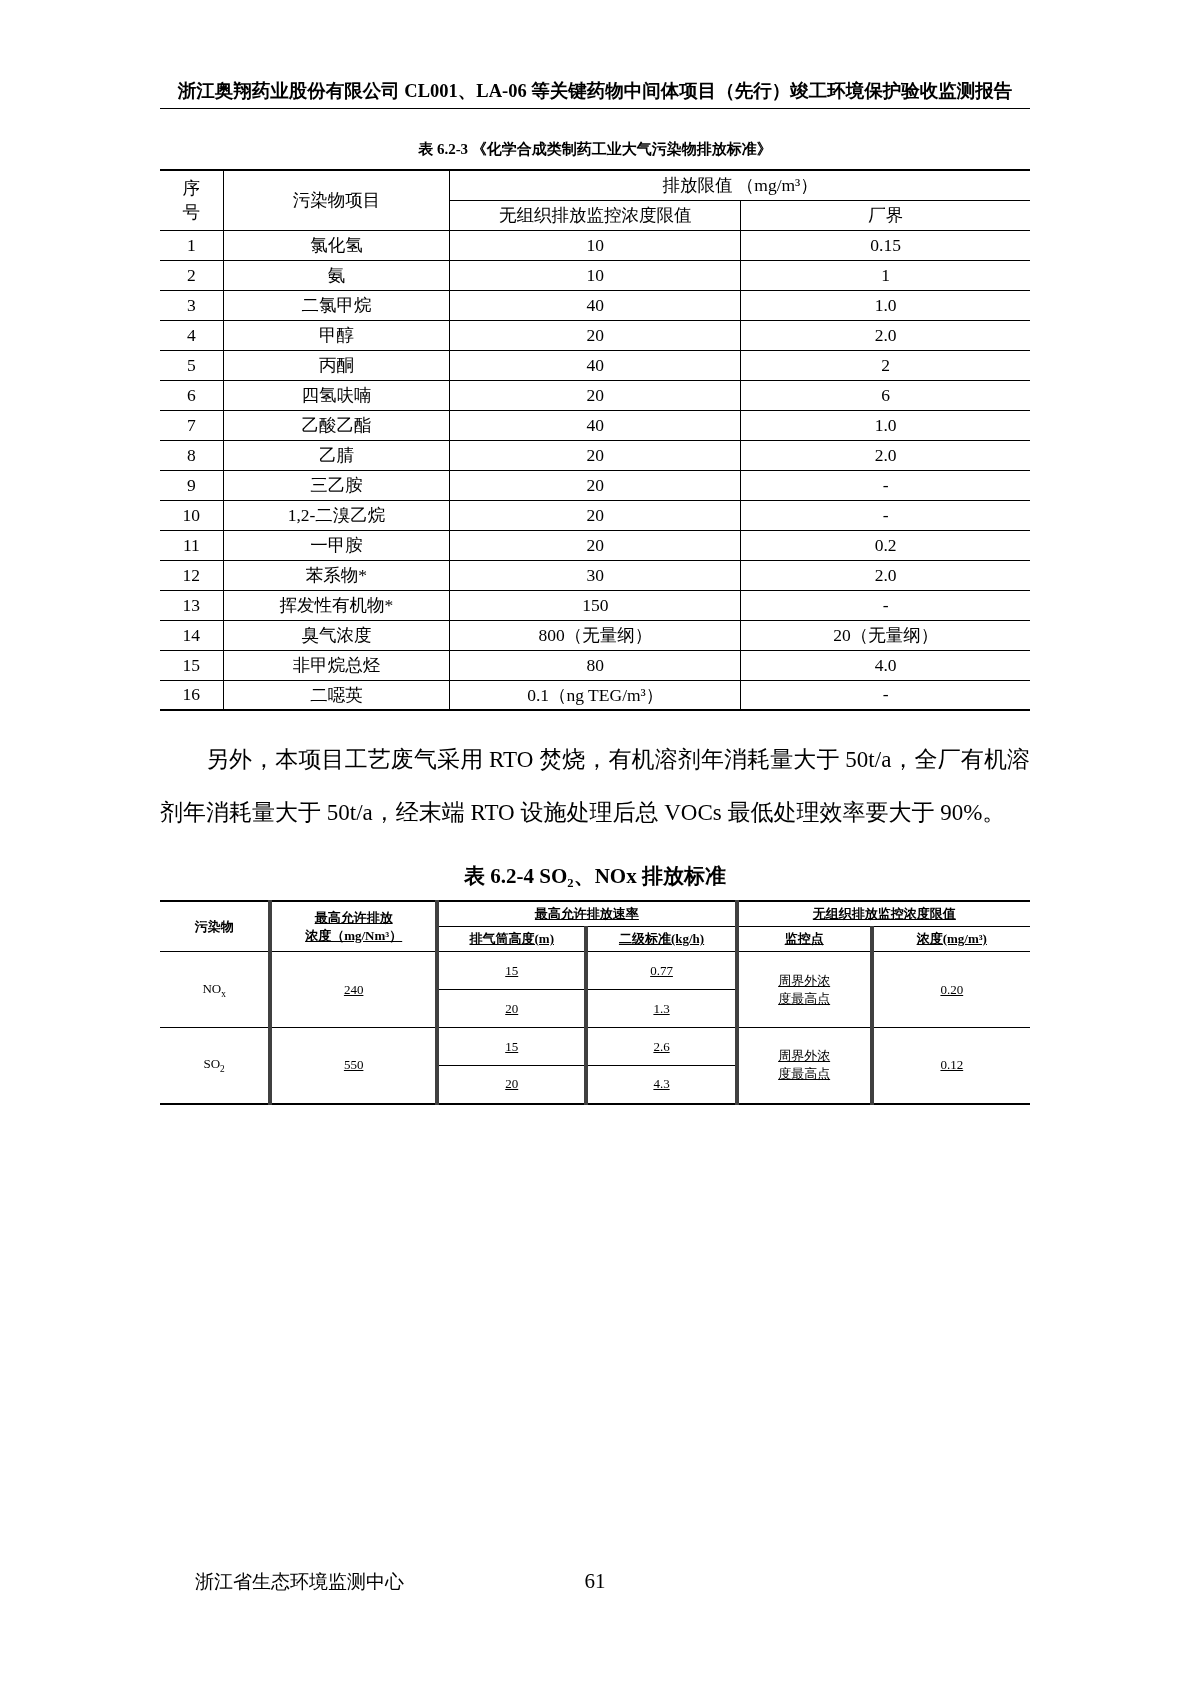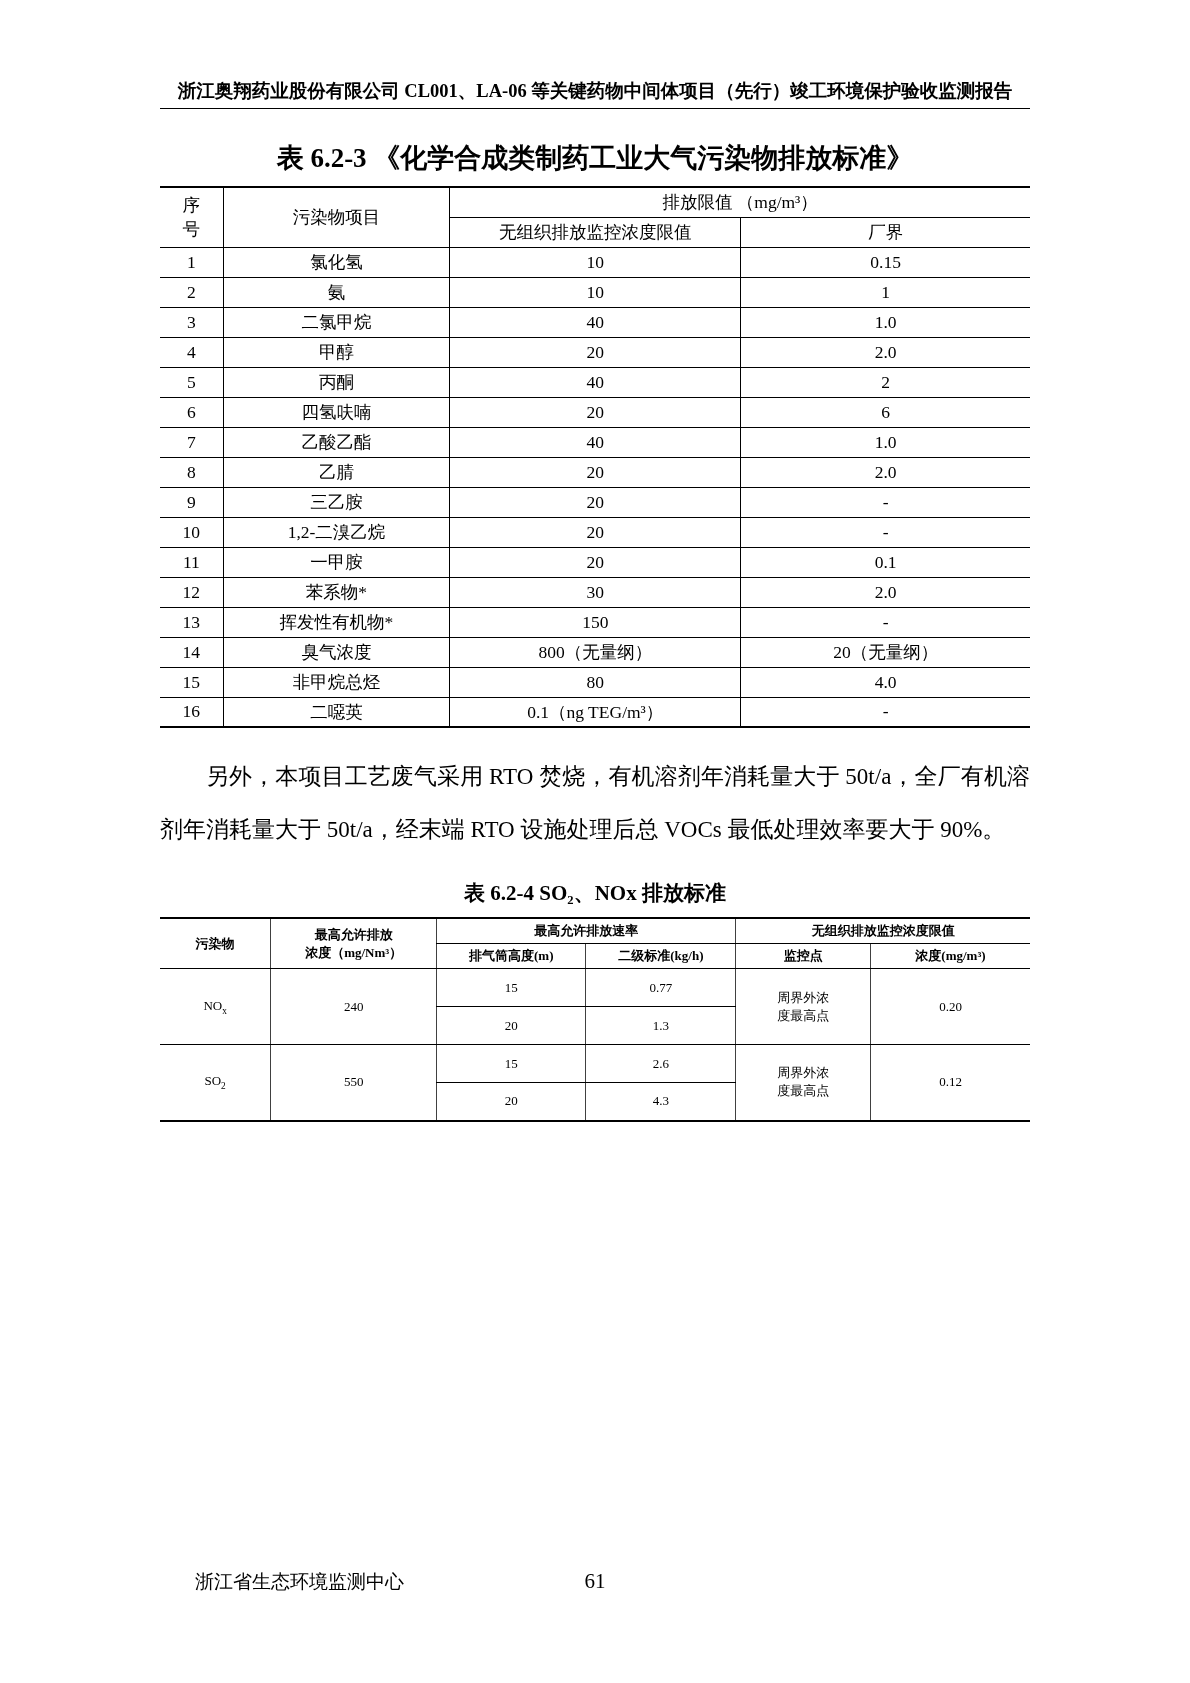--- a/index.html
+++ b/index.html
@@ -42,21 +42,21 @@
   }
   .content {
     position: absolute;
     left: 160px;
     top: 140px;
     width: 870px;
   }
   .table-caption {
     text-align: center;
     font-weight: bold;
-    font-size: 27px;
+    font-size: 15px;
     margin: 0 0 10px 0;
     font-family: "Liberation Serif", serif;
   }
   table {
     border-collapse: collapse;
     width: 100%;
     font-size: 17.5px;
     font-family: "Liberation Serif", serif;
   }
   table td, table th {
@@ -107,21 +107,21 @@
     border-bottom: 2.5px solid #000;
     font-size: 13px;
   }
   #table-6-2-4 td, #table-6-2-4 th {
     border-left: none;
     border-right: none;
     border-top: 1px solid #000;
     border-bottom: 1px solid #000;
     padding: 3px 2px;
   }
-  #table-6-2-4 .vl { border-left: 1px solid #404040; }
+  #table-6-2-4 .vl { border-left: 4px solid #404040; text-decoration: underline; }
   #table-6-2-4 tr.firstrow td, #table-6-2-4 tr.firstrow th { border-top: none; }
   #table-6-2-4 tr.lastrow td { border-bottom: none; }
   #table-6-2-4 th { font-weight: bold; }
   .footer {
     position: absolute;
     left: 0; right: 0;
     bottom: 90px;
     height: 24px;
     padding-left: 44px;
   }
@@ -225,21 +225,21 @@
         <tr class="row-h">
           <td>10</td>
           <td class="vline-l">1,2-二溴乙烷</td>
           <td class="vline-l">20</td>
           <td class="vline-l">-</td>
         </tr>
         <tr class="row-h">
           <td>11</td>
           <td class="vline-l">一甲胺</td>
           <td class="vline-l">20</td>
-          <td class="vline-l">0.1</td>
+          <td class="vline-l">0.2</td>
         </tr>
         <tr class="row-h">
           <td>12</td>
           <td class="vline-l">苯系物*</td>
           <td class="vline-l">30</td>
           <td class="vline-l">2.0</td>
         </tr>
         <tr class="row-h">
           <td>13</td>
           <td class="vline-l">挥发性有机物*</td>

